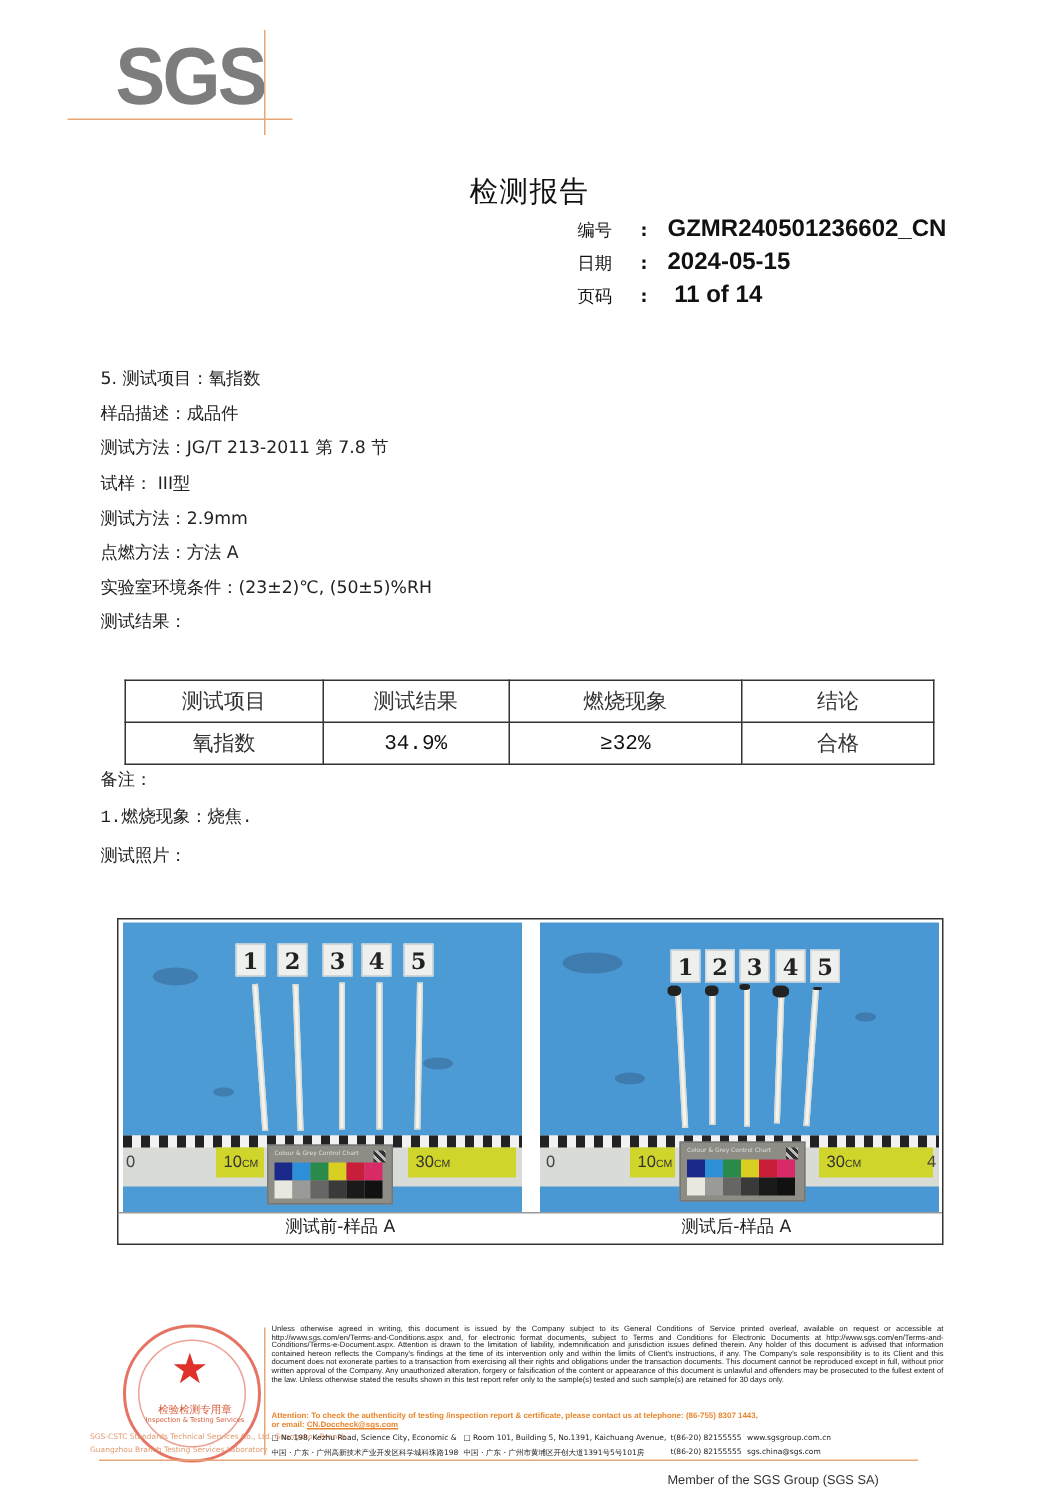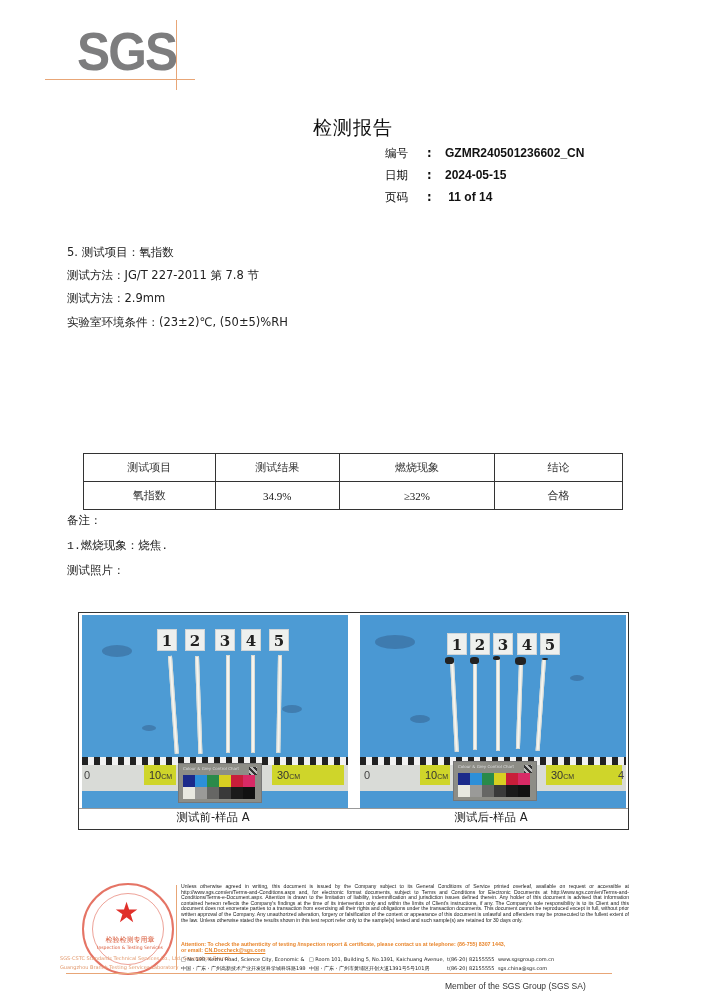--- a/index.html
+++ b/index.html
@@ -11,48 +11,48 @@
   .logo-text { position: absolute; left: 32px; top: 4px; font-family: "Liberation Sans", sans-serif; font-weight: bold; font-size: 54px; letter-spacing: -2px; color: #7d7d7e; transform: scaleX(0.92); transform-origin: left top; line-height: 1; }
   .logo-hline { position: absolute; left: 0; top: 59px; width: 150px; height: 1px; background: #e8a677; }
   .logo-vline { position: absolute; left: 131px; top: 0; width: 1px; height: 70px; background: #e8a677; }
 
   
   .title { position: absolute; left: 313px; top: 115px; font-size: 19px; font-family: "DejaVu Serif", serif; color: #111; letter-spacing: 1px; }
   .meta { position: absolute; left: 385px; top: 142px; font-size: 11.5px; }
   .meta-row { display: flex; height: 22px; align-items: center; }
   .meta-label { width: 42px; font-family: Liberation Sans, sans-serif; }
   .meta-colon { width: 18px; font-weight: bold; }
-  .meta-value { font-family: "Liberation Sans", sans-serif; font-weight: bold; font-size: 12px; }
+  .meta-value { font-family: "Liberation Sans", sans-serif; font-weight: bold; font-size: 16px; }
 
   
   .lines { position: absolute; left: 67px; top: 241px; font-size: 11.5px; color: #222; }
   .line { height: 23.2px; line-height: 23.2px; white-space: nowrap; font-family: "DejaVu Sans", sans-serif; }
 
   
-  .result-table { position: absolute; left: 83px; top: 453px; width: 540px; border-collapse: collapse; font-size: 11px; }
+  .result-table { position: absolute; left: 83px; top: 453px; width: 540px; border-collapse: collapse; font-size: 14px; }
   .result-table td { border: 1px solid #333; text-align: center; height: 28px; color: #333; }
   .result-table td:nth-child(1) { width: 132px; }
   .result-table td:nth-child(2) { width: 124px; }
   .result-table td:nth-child(3) { width: 156px; }
   .result-table td:nth-child(4) { width: 128px; }
-  .result-table .num { font-family: Liberation Serif, serif; color: #111; }
+  .result-table .num { font-family: Liberation Mono, monospace; color: #111; }
 
   .notes { position: absolute; left: 67px; top: 508px; font-size: 11.5px; color: #222; }
   .notes .line { height: 25px; line-height: 25px; font-family: Liberation Mono, monospace; }
 
   .photos-label { position: absolute; left: 67px; top: 563px; font-size: 11.5px; color: #222; }
 
   
   .photo-frame { position: absolute; left: 78px; top: 612px; width: 551px; height: 218px; border: 1px solid #333; }
   .photo { position: absolute; top: 2px; width: 266px; height: 193px; background: #4d9bd4; overflow: hidden; }
   .photo.left { left: 3px; }
   .photo.right { left: 281px; background: #4a98d3; }
   .photo-sep { position: absolute; left: 0; top: 195px; width: 549px; height: 1px; background: #999; }
   .caption { position: absolute; top: 197px; font-size: 11.5px; color: #222; width: 266px; text-align: center; }
-  .caption.left { left: 1px; }
+  .caption.left { left: 15px; }
   .caption.right { left: 279px; }
 
   .speck { position: absolute; background: rgba(40,70,110,0.35); border-radius: 50%; }
   .tag { position: absolute; top: 14px; width: 20px; height: 22px; background: #eef0ee; border: 1px solid #cfd5d8; font-family: "DejaVu Serif", serif; font-weight: bold; font-size: 15px; text-align: center; line-height: 22px; color: #222; }
   .strip { position: absolute; width: 4px; background: #f4f4ef; border: 1px solid #d9dbd5; transform-origin: top center; }
   .char { position: absolute; background: #222; border-radius: 40%; }
 
   .ruler { position: absolute; left: 0; top: 142px; width: 266px; height: 34px; background: #d9dbd7; }
   .ruler-ticks { position: absolute; left: 0; top: 0; width: 266px; height: 8px;
     background: repeating-linear-gradient(90deg, #222 0 6px, #f2f2f2 6px 12px); }
@@ -110,23 +110,27 @@
   </div>
   <div class="meta-row">
     <span class="meta-label">页码</span>
     <span class="meta-colon">:</span>
     <span class="meta-value" style="white-space:pre"> 11 of 14</span>
   </div>
 </div>
 
 <div class="lines">
   <div class="line">5. 测试项目：氧指数</div>
-  <div class="line">测试方法：JG/T 227-2011 第 7.8 节</div>
+  <div class="line">样品描述：成品件</div>
+  <div class="line">测试方法：JG/T 213-2011 第 7.8 节</div>
+  <div class="line">试样： III型</div>
   <div class="line">测试方法：2.9mm</div>
+  <div class="line">点燃方法：方法 A</div>
   <div class="line">实验室环境条件：(23±2)℃, (50±5)%RH</div>
+  <div class="line">测试结果：</div>
 </div>
 
 <table class="result-table">
   <tbody>
       <tr>
     <td>测试项目</td>
     <td>测试结果</td>
     <td>燃烧现象</td>
     <td>结论</td>
   </tr>

